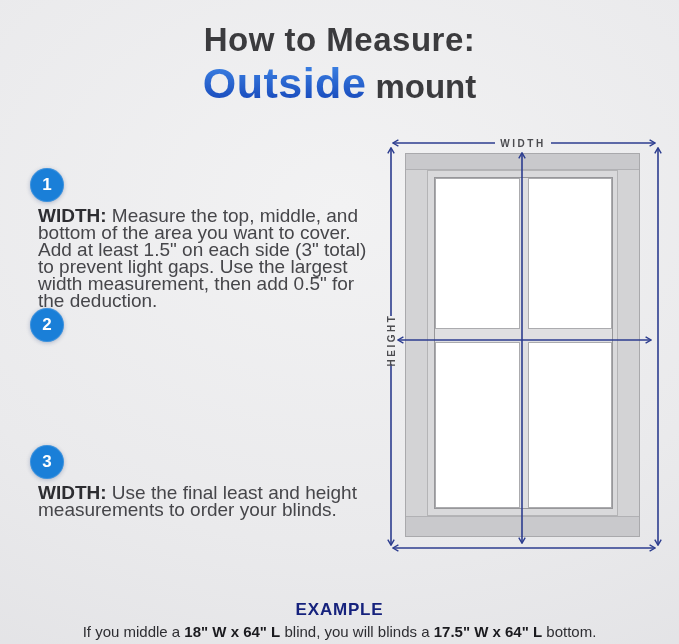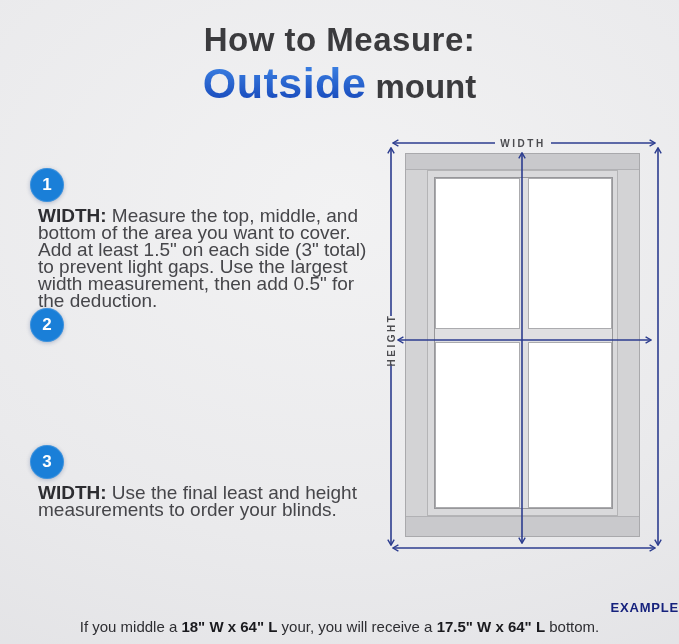--- a/index.html
+++ b/index.html
@@ -88,23 +88,22 @@
     font-size: 10px; font-weight: 700; letter-spacing: 2.5px;
     fill: #4c4c50;
   }
 
   
   .footer {
     position: absolute; left: 0; right: 0; top: 600px;
     text-align: center;
   }
   .example-heading {
-    font-size: 13px; font-weight: 800; letter-spacing: 0.8px;
+    font-size: 17px; font-weight: 800; letter-spacing: 0.8px;
     color: #16227d;
-    text-align: right;
   }
   .example-line {
     margin-top: 3px;
     font-size: 15px; color: #2e2e32;
   }
   .example-bold { font-weight: 700; color: #1a1a1e; }
 </style>
 </head>
 <body>
 
@@ -166,16 +165,16 @@
       <path d="M522,153 V543" marker-start="url(#ah)" marker-end="url(#ah)"></path>
 
       <path d="M398,340 H651" marker-start="url(#ah)" marker-end="url(#ah)"></path>
     </g>
     <text class="dim-label" x="523" y="147" text-anchor="middle">WIDTH</text>
     <text class="dim-label" x="391" y="344" text-anchor="middle" transform="rotate(-90 391 340)">HEIGHT</text>
   </svg>
 
   <footer class="footer">
     <div class="example-heading">EXAMPLE</div>
-    <p class="example-line"><span>If you middle a </span><span class="example-bold">18" W x 64" L</span><span> your, you will receive a </span><span class="example-bold">17.5" W x 64" L</span><span> bottom.</span></p>
+    <p class="example-line"><span>If you middle a </span><span class="example-bold">18" W x 64" L</span><span> blind, you will blinds a </span><span class="example-bold">17.5" W x 64" L</span><span> bottom.</span></p>
   </footer>
 
 </div>
 
 </body></html>

